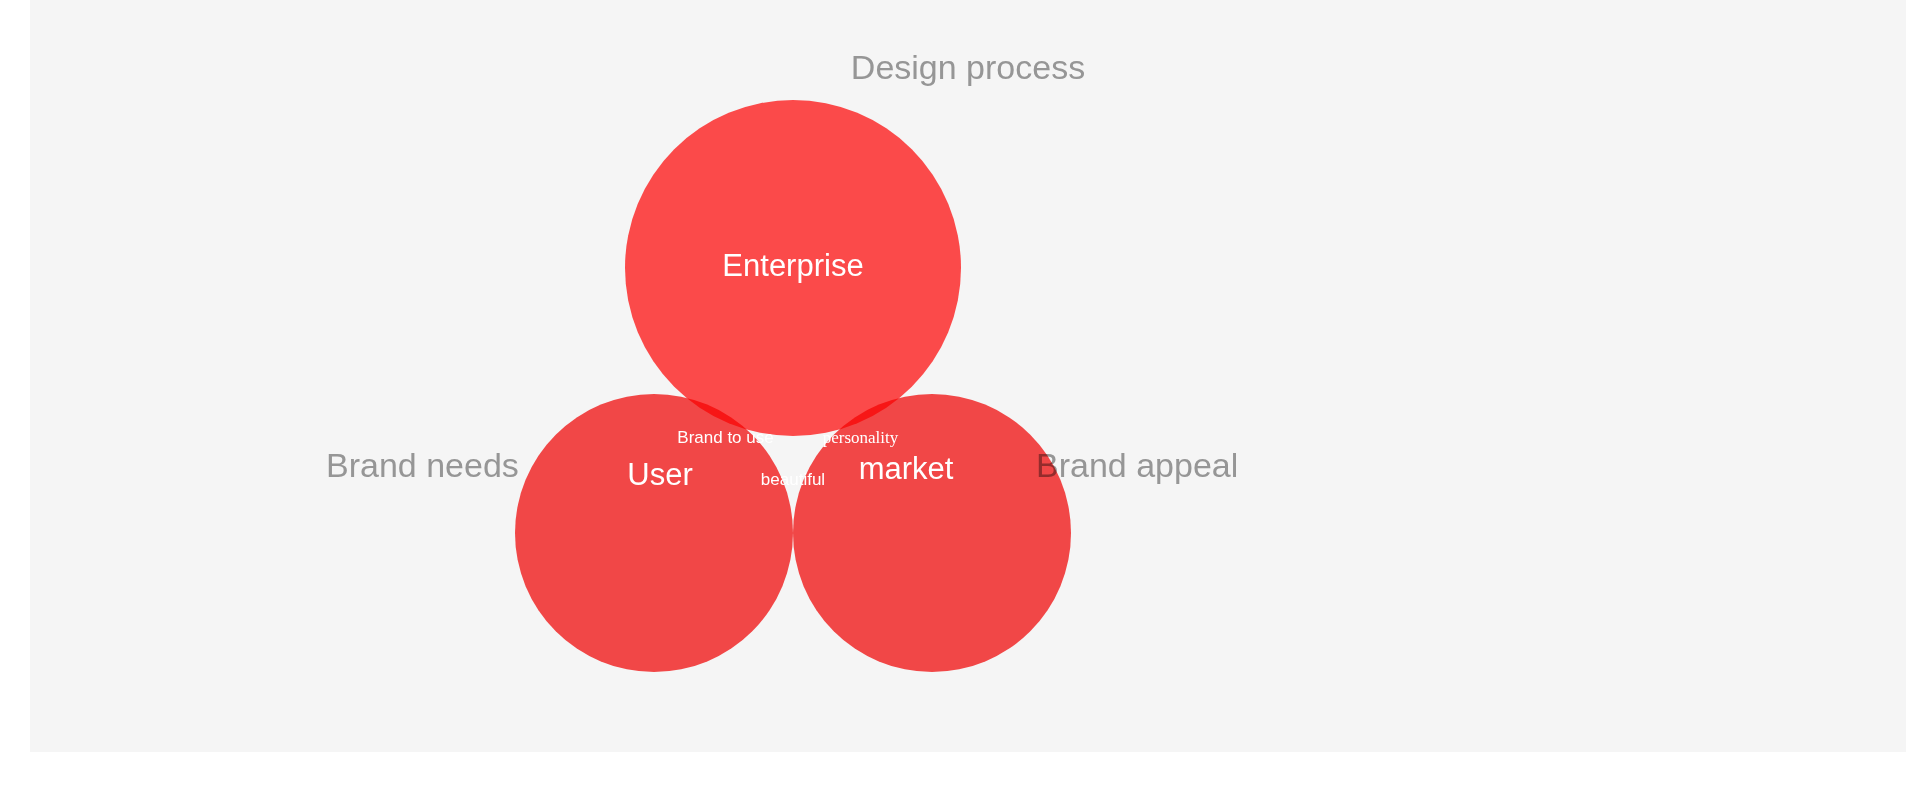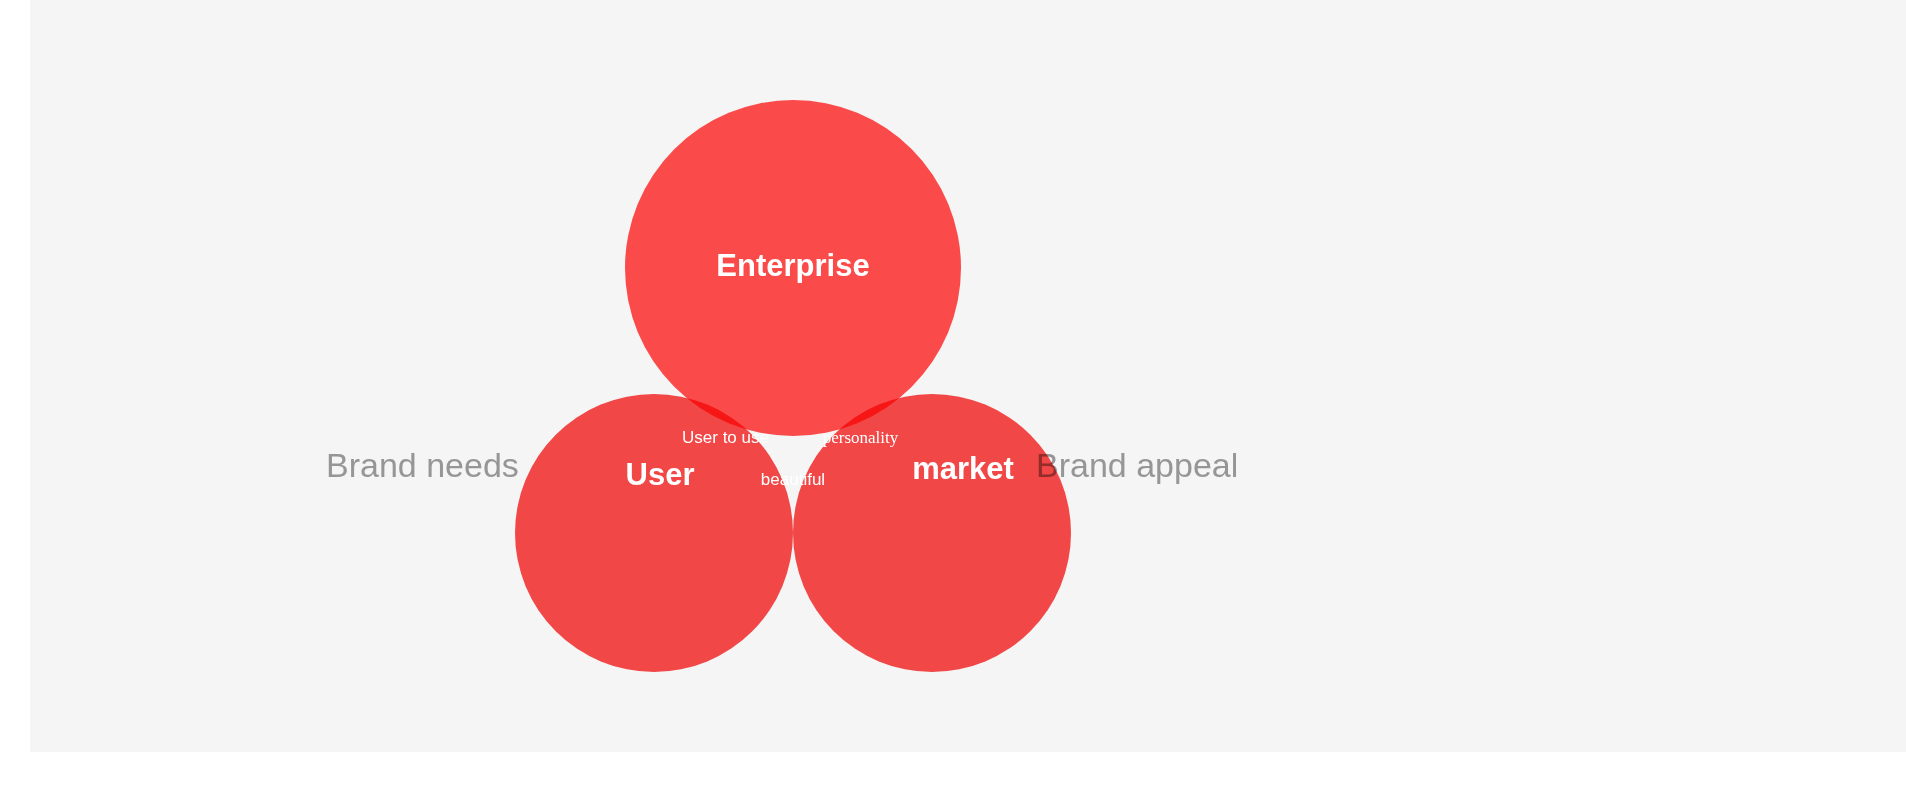--- a/index.html
+++ b/index.html
@@ -79,21 +79,21 @@
     position: absolute;
     left: 0;
     top: 0;
     width: 1876px;
     height: 752px;
     pointer-events: none;
   }
   .set-label {
     position: absolute;
     color: #ffffff;
-    font-weight: bold;
+    font-weight: normal;
     font-size: 31px;
     line-height: 1;
     white-space: nowrap;
     transform: translate(-50%, -50%);
     pointer-events: auto;
   }
   .overlap-label {
     position: absolute;
     color: #ffffff;
     font-weight: 400;
@@ -111,42 +111,43 @@
   #label-easy-to-use  { left: 692px;  top: 353px; }
   #label-personality  { left: 824px;  top: 353px; font-family: Liberation Serif, serif; }
   #label-beautiful    { left: 757px;  top: 479px; }
 </style>
 </head>
 <body>
 
 <div id="venn-app" style="background: rgb(255, 255, 255);">
   <div id="canvas" style="background: rgb(245, 245, 245);">
 
+    <div class="outer-label" id="label-design-process" style="color: rgb(150, 150, 150);">Design process</div>
 
     <div class="outer-label" id="label-user-needs" style="color: rgb(150, 150, 150);">Brand needs</div>
 
     <div class="outer-label" id="label-brand-appeal" style="color: rgb(150, 150, 150);">Brand appeal</div>
 
     <div id="venn-stage">
       <svg id="venn-svg" viewBox="0 0 1876 752">
         <g style="mix-blend-mode: normal;">
           <circle id="circle-top" cx="763" cy="268" r="168" fill="#fb4a4a" fill-opacity="1"></circle>
           <circle id="circle-left" cx="624" cy="533" r="139" fill="#fb4a4a" fill-opacity="1" style="mix-blend-mode: multiply;"></circle>
           <circle id="circle-right" cx="902" cy="533" r="139" fill="#fb4a4a" fill-opacity="1" style="mix-blend-mode: multiply;"></circle>
         </g>
       </svg>
 
       <div id="venn-text-layer">
         <div class="set-label" id="label-enterprise" style="color: rgb(255, 255, 255); left: 763px; top: 265px;">Enterprise</div>
 
         <div class="set-label" id="label-user" style="color: rgb(255, 255, 255); left: 630px; top: 468px; margin-top: 6px;">User</div>
 
-        <div class="set-label" id="label-market" style="color: rgb(255, 255, 255); left: 933px; top: 468px;">market</div>
+        <div class="set-label" id="label-market" style="color: rgb(255, 255, 255); left: 876px; top: 468px;">market</div>
 
-        <div class="overlap-label" id="label-easy-to-use" style="color: rgb(255, 255, 255); left: 695.5px; top: 436.5px;">User to use</div>
+        <div class="overlap-label" id="label-easy-to-use" style="color: rgb(255, 255, 255); left: 695.5px; top: 436.5px;">Brand to use</div>
 
         <div class="overlap-label" id="label-personality" style="color: rgb(255, 255, 255); left: 830.5px; top: 436.5px;">personality</div>
 
         <div class="overlap-label" id="label-beautiful" style="color: rgb(255, 255, 255); left: 763px; top: 479px;">beautiful</div>
       </div>
     </div>
 
   </div>
 </div>
 

